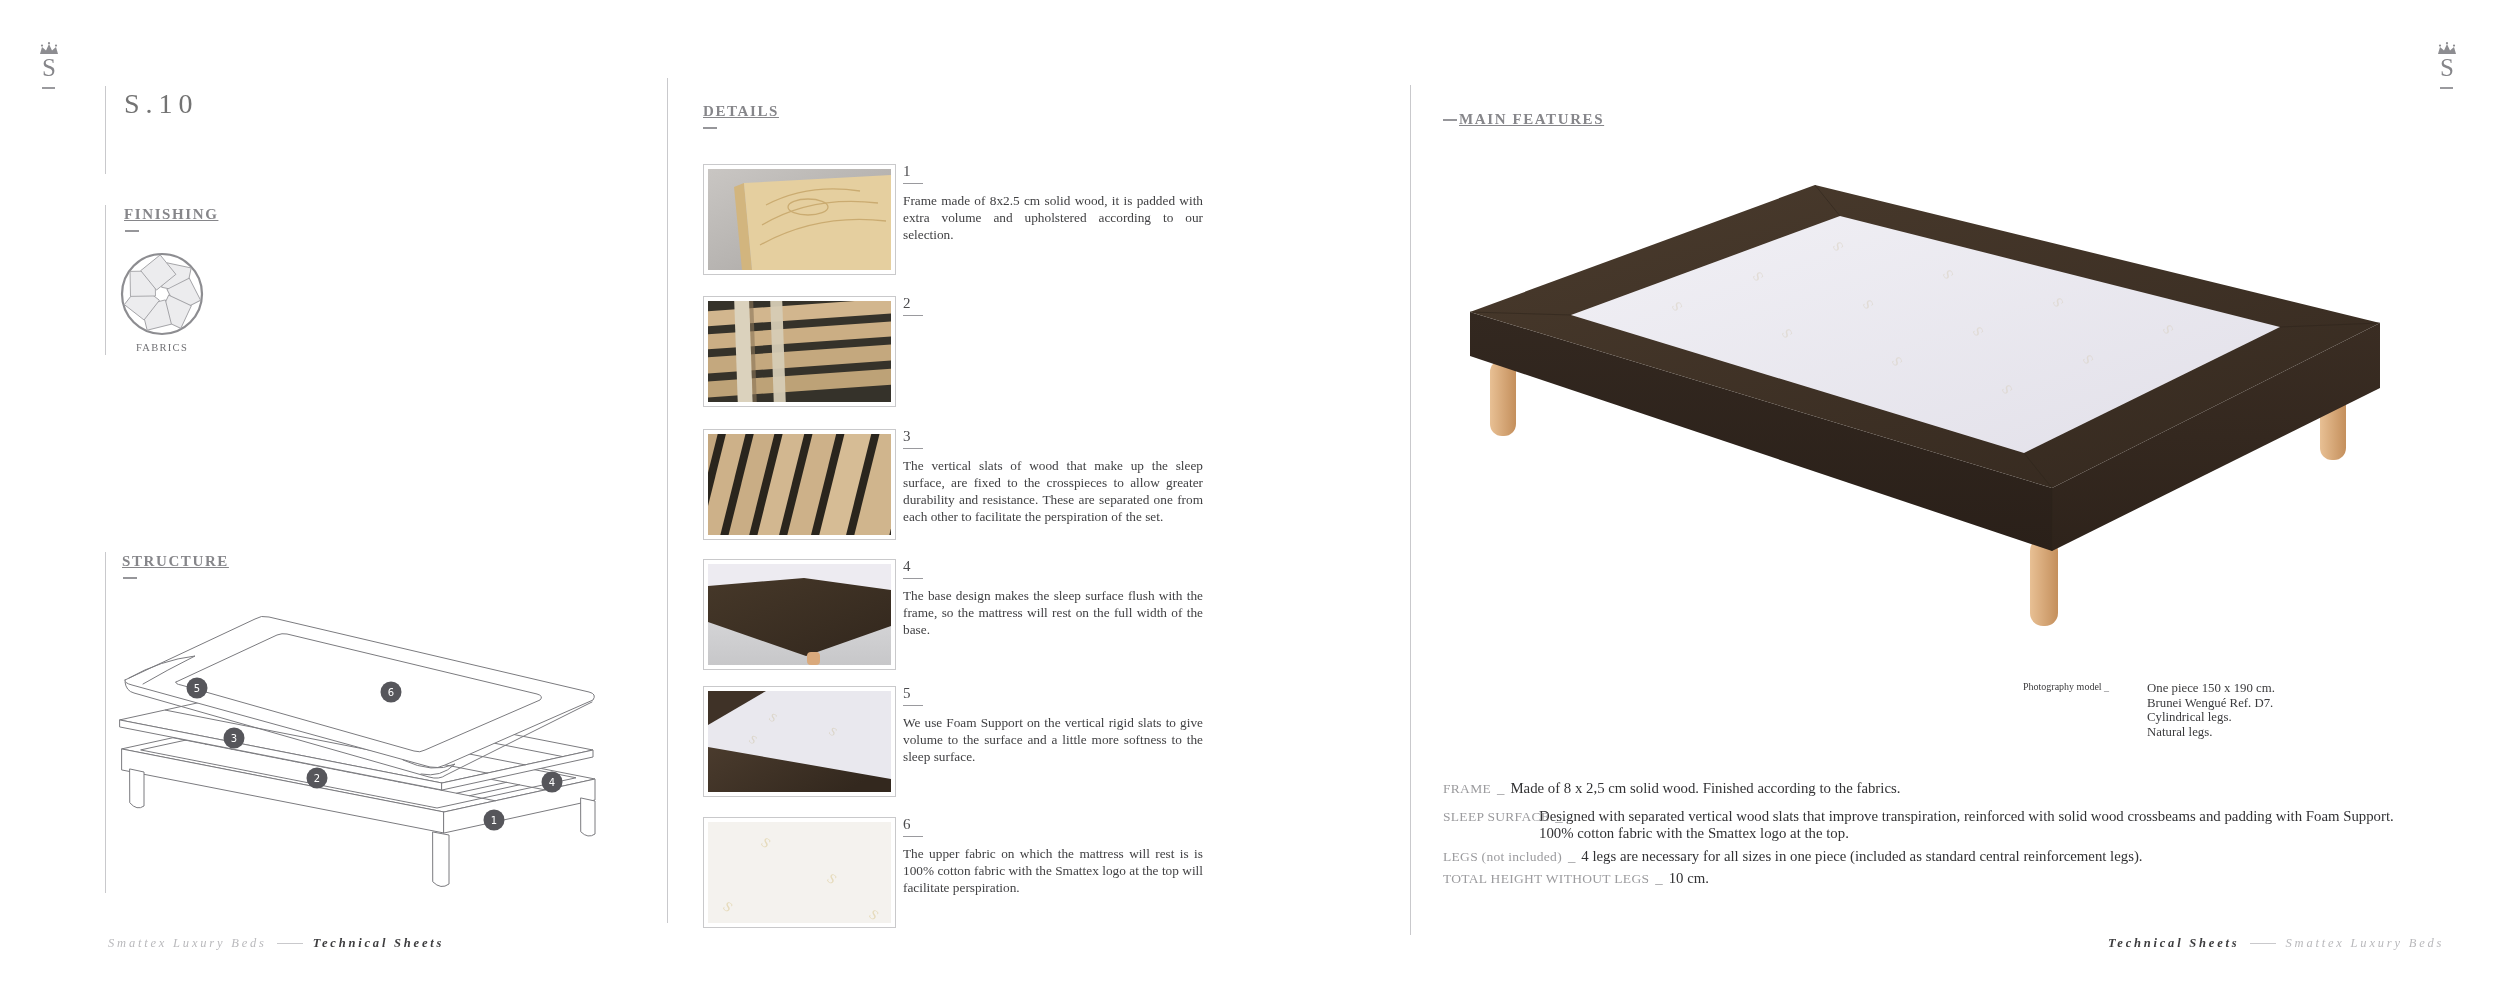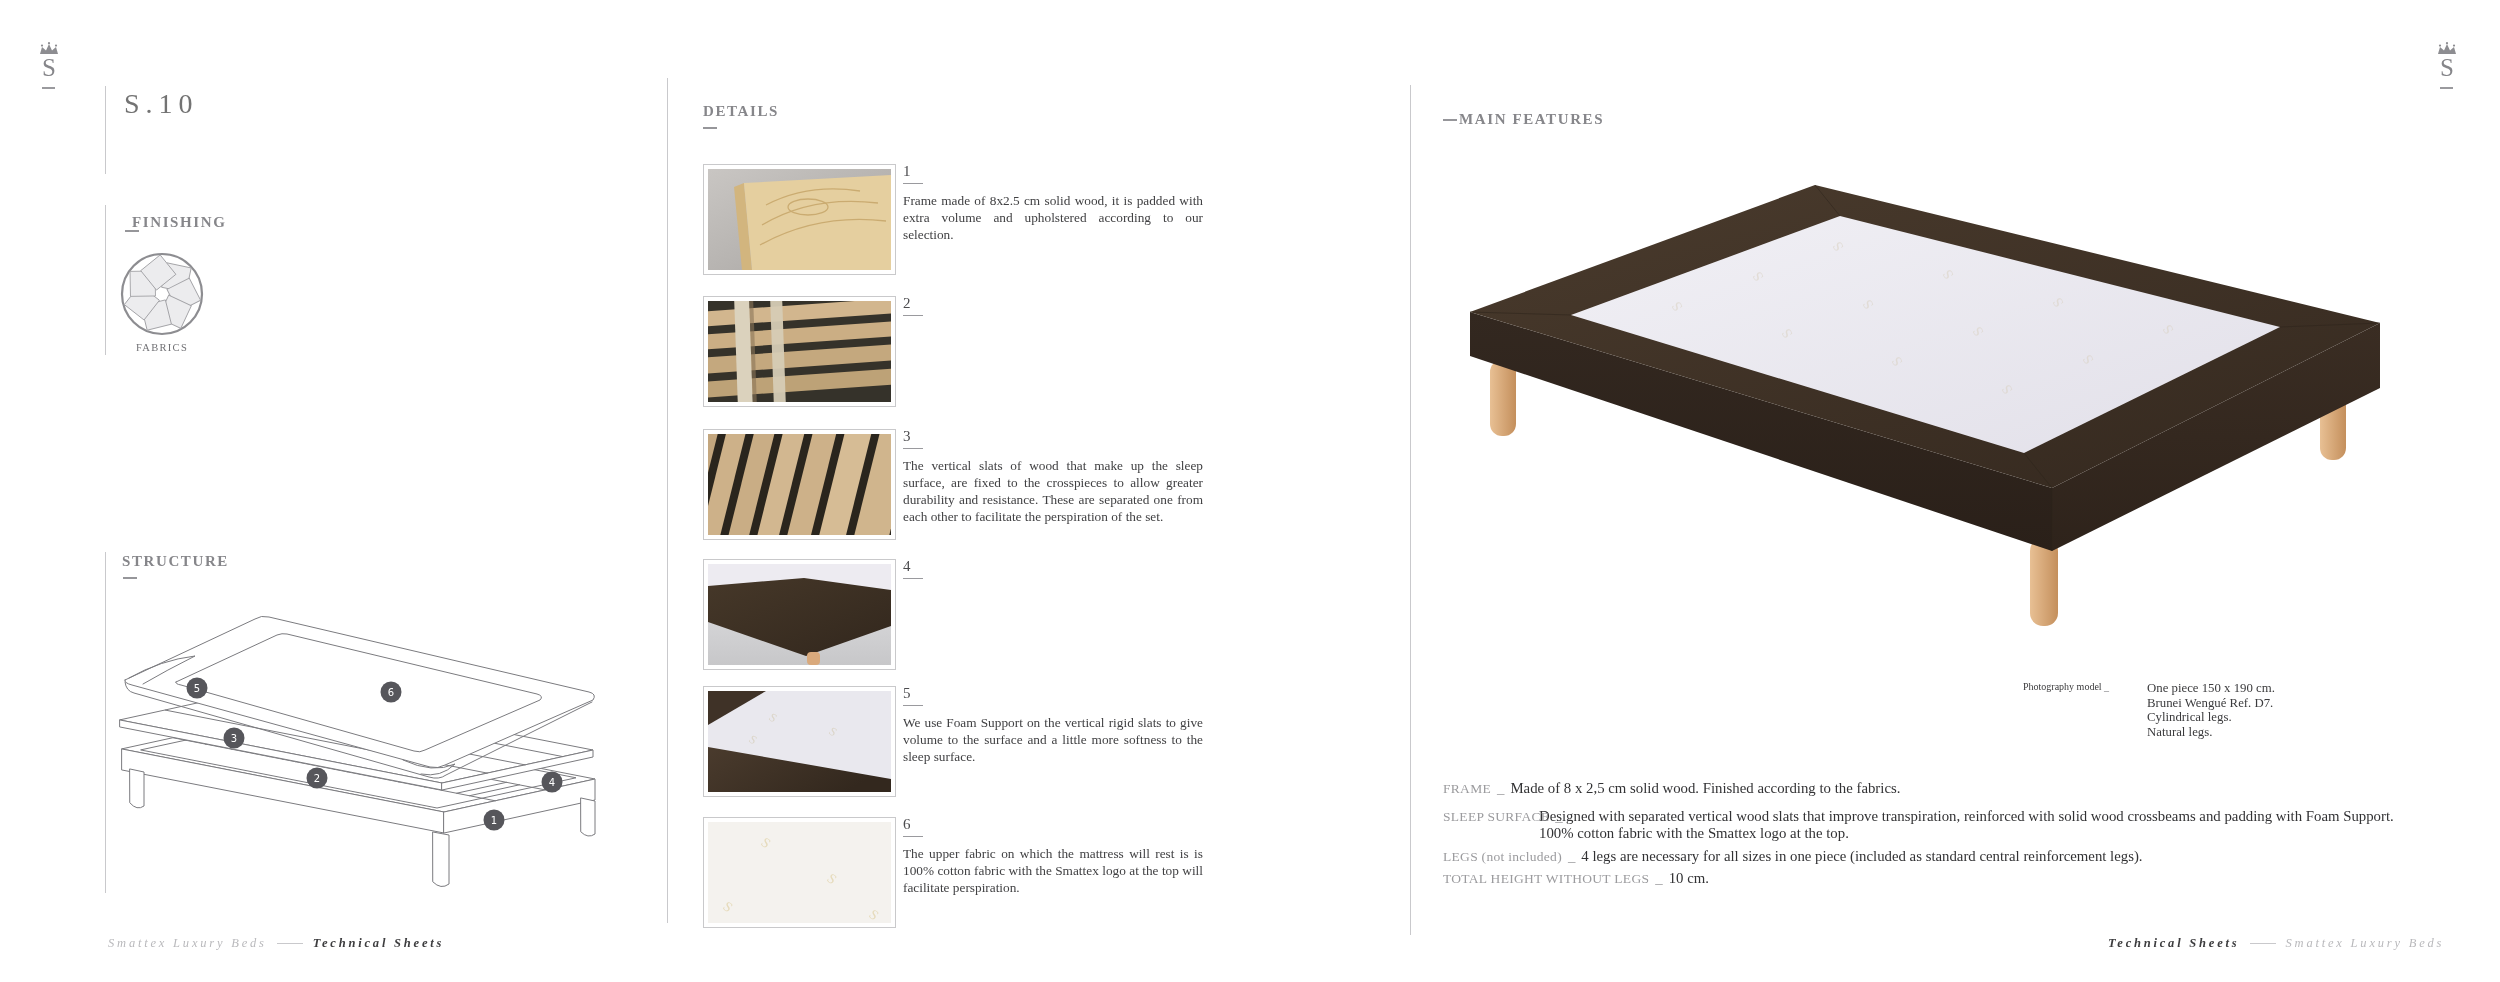--- a/index.html
+++ b/index.html
@@ -1,20 +1,20 @@
 <!DOCTYPE html>
 <html><head>
 <meta charset="utf-8">
 <style>
   html,body{margin:0;padding:0;background:#ffffff;}
   .sheet{position:relative;width:2500px;height:982px;background:#ffffff;overflow:hidden;
          font-family:"Liberation Serif","DejaVu Serif",serif;color:#414143;}
   .abs{position:absolute;}
   .vline{position:absolute;width:1px;background:#c9c9cc;}
-  .sec-head{position:absolute;font-size:15px;font-weight:bold;letter-spacing:1.6px;color:#86868a;}
+  .sec-head{position:absolute;font-size:15px;font-weight:bold;letter-spacing:1.6px;color:#86868a;text-decoration:underline;}
   .sec-dash{position:absolute;width:14px;height:2px;background:#96969a;}
   
   .logo-s{position:absolute;width:26px;text-align:center;font-size:25px;color:#86868a;font-family:"Liberation Serif",serif;}
   .logo-line{position:absolute;width:13px;height:1.5px;background:#9a9a9e;}
   
   .model-title{position:absolute;font-size:28px;letter-spacing:6px;color:#737373;font-weight:400;}
   .fabrics-label{position:absolute;width:100px;text-align:center;font-size:10.5px;font-weight:normal;
                  letter-spacing:1.3px;color:#707074;}
   
   .thumb{position:absolute;left:703px;width:183px;height:101px;border:1px solid #c9c9cb;background:#fff;padding:4px;}
@@ -56,21 +56,21 @@
           <circle cx="18" cy="3.6" r="1.1" fill="#8d8d91"></circle>
       </svg>
       <div class="logo-s" style="left:0;top:14px;">S</div>
       <div class="logo-line" style="left:6px;top:47px;"></div>
     </div>
 
     <div class="vline" style="left:105px;top:86px;height:88px;"></div>
     <h1 class="model-title" style="left:124px;top:88px;margin:0;">S.10</h1>
 
     <div class="vline" style="left:105px;top:205px;height:150px;"></div>
-    <h2 class="sec-head" style="left:124px;top:206px;margin:8px;">FINISHING</h2>
+    <h2 class="sec-head" style="left:124px;top:206px;margin:0;">FINISHING</h2>
     <div class="sec-dash" style="left:125px;top:230px;"></div>
 
     <svg class="abs" style="left:120px;top:252px;" width="84" height="84" viewBox="0 0 84 84">
       <circle cx="42" cy="42" r="40" fill="#ffffff" stroke="#8d8d91" stroke-width="2.2"></circle>
       <g fill="#ececee" stroke="#a2a2a6" stroke-width="0.9">
         <rect x="44" y="13" width="25" height="25" transform="rotate(12 56 25)"></rect>
         <rect x="44" y="13" width="25" height="25" transform="rotate(51 42 42) rotate(12 56 25)"></rect>
         <rect x="44" y="13" width="25" height="25" transform="rotate(103 42 42) rotate(12 56 25)"></rect>
         <rect x="44" y="13" width="25" height="25" transform="rotate(154 42 42) rotate(12 56 25)"></rect>
         <rect x="44" y="13" width="25" height="25" transform="rotate(206 42 42) rotate(12 56 25)"></rect>
@@ -215,20 +215,21 @@
         </defs>
         <rect width="183" height="101" fill="url(#t4bg)"></rect>
         <polygon points="0,0 183,0 183,30 96,16 0,26" fill="#edebf1"></polygon>
         <polygon points="0,22 96,14 183,26 183,62 98,92 0,58" fill="url(#t4br)"></polygon>
         <rect x="99" y="88" width="13" height="13" rx="4" fill="#d9a97c"></rect>
       </svg>
     </div>
     <div class="ditem-text" style="top:559px;">
       <div class="ditem-num">4</div>
       <div class="ditem-rule"></div>
+      <div class="ditem-para">The base design makes the sleep surface flush with the frame, so the mattress will rest on the full width of the base.</div>
     </div>
 
     <div class="thumb" style="top:686px;">
       <svg viewBox="0 0 183 101">
         <defs>
             <linearGradient id="t5br" x1="0" y1="0" x2="1" y2="0.4">
               <stop offset="0" stop-color="#4a3b2d"></stop>
               <stop offset="1" stop-color="#33281e"></stop>
             </linearGradient>
           </defs>

